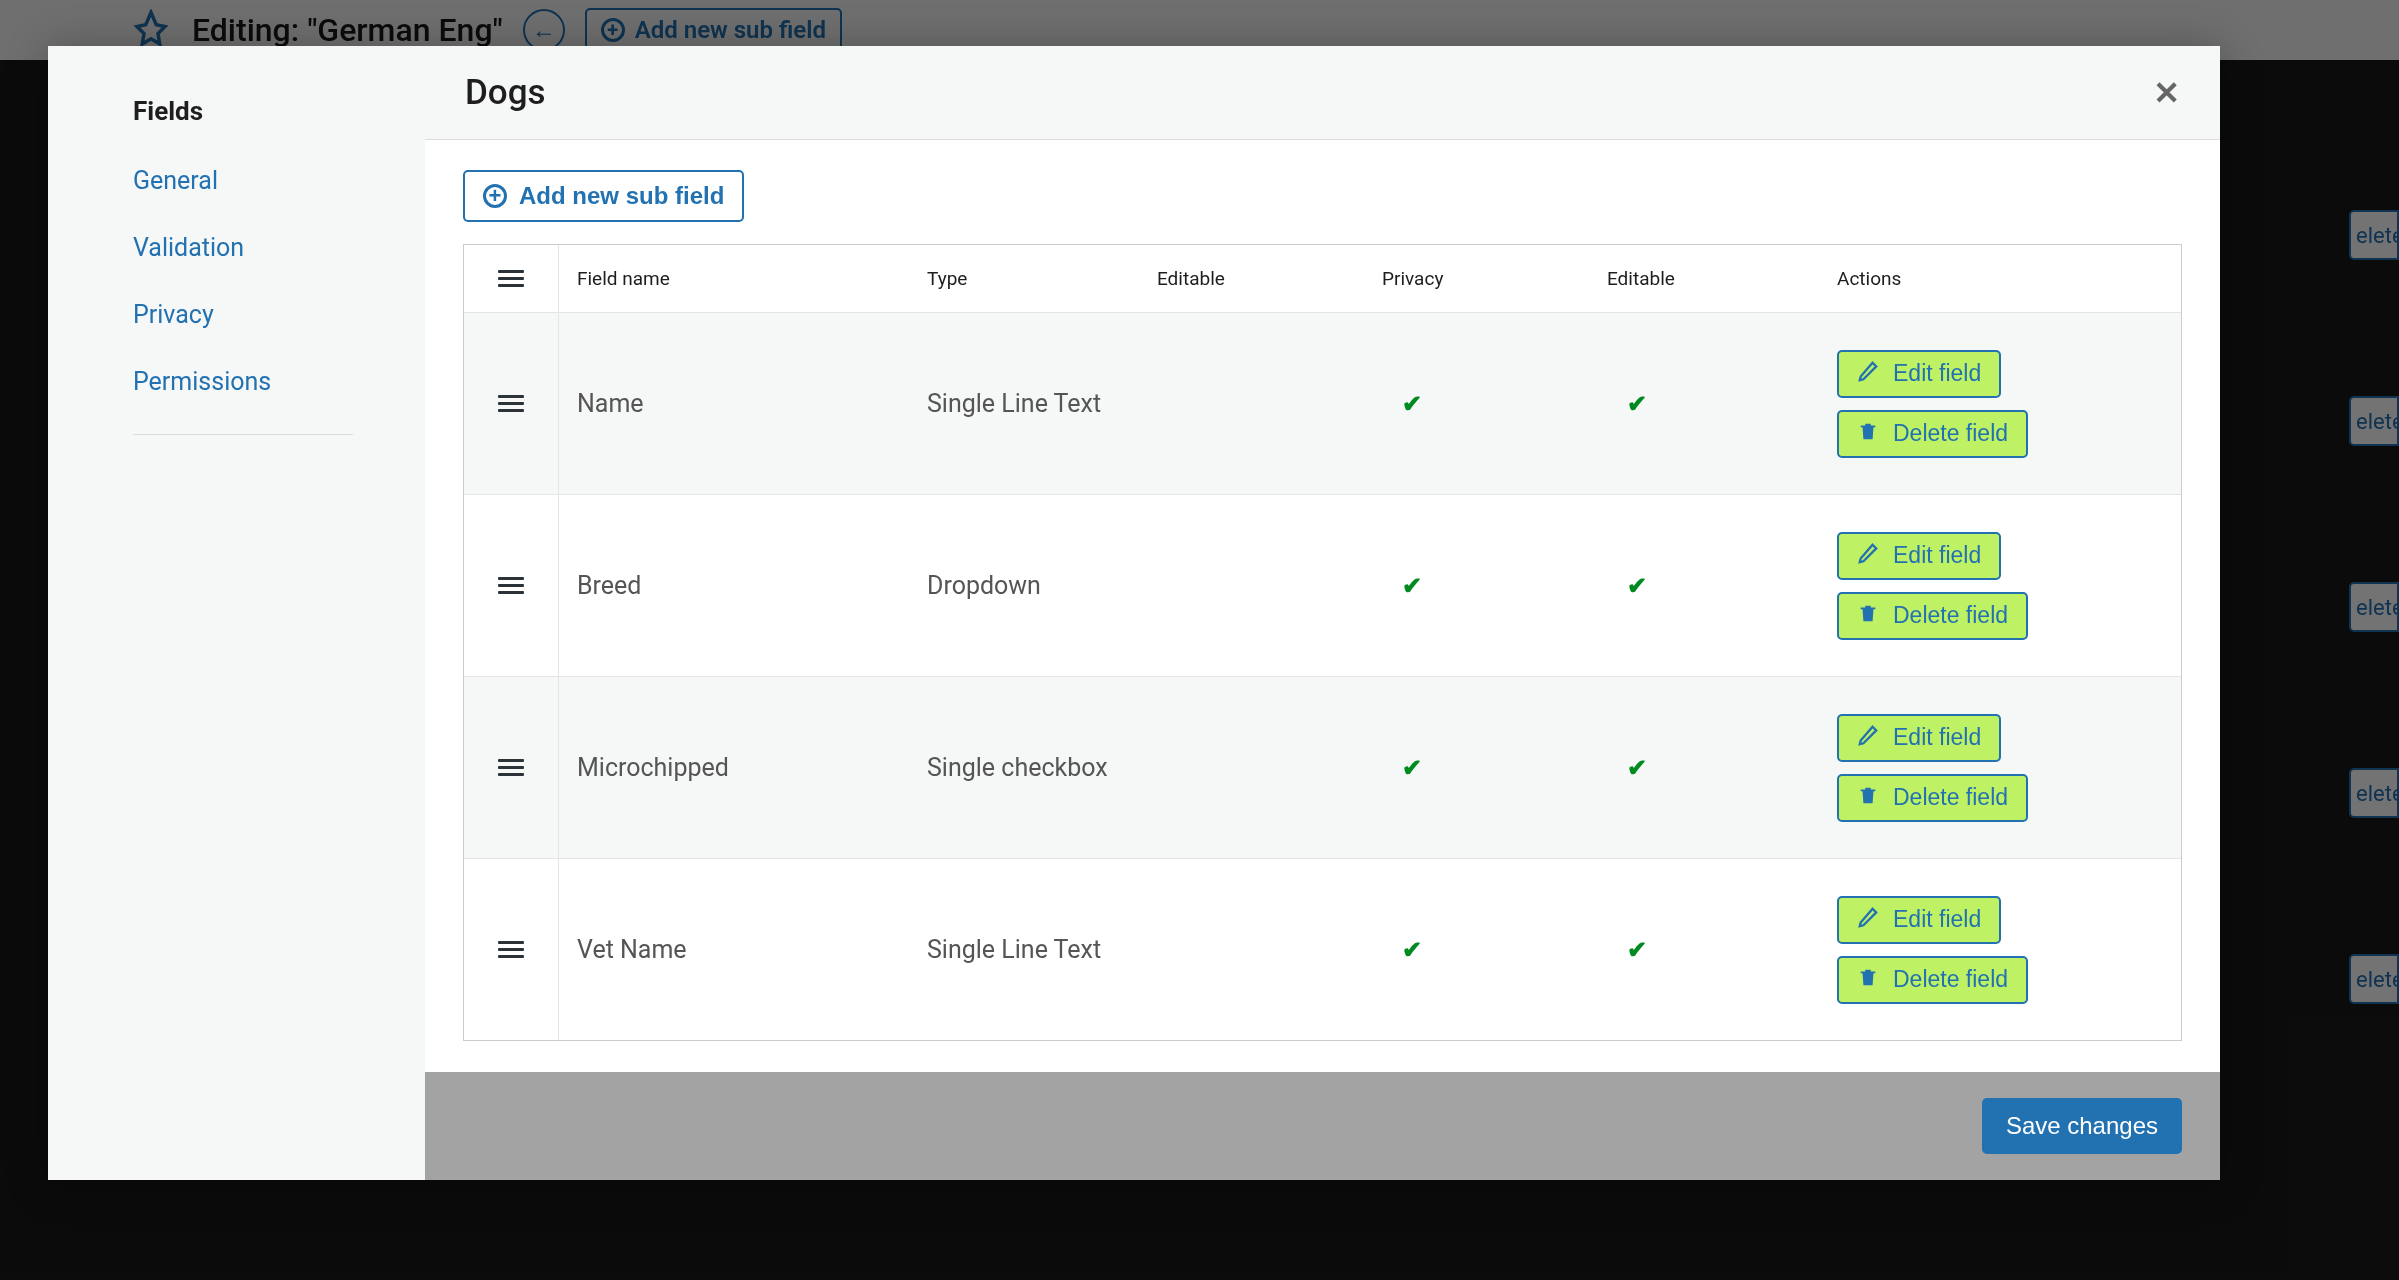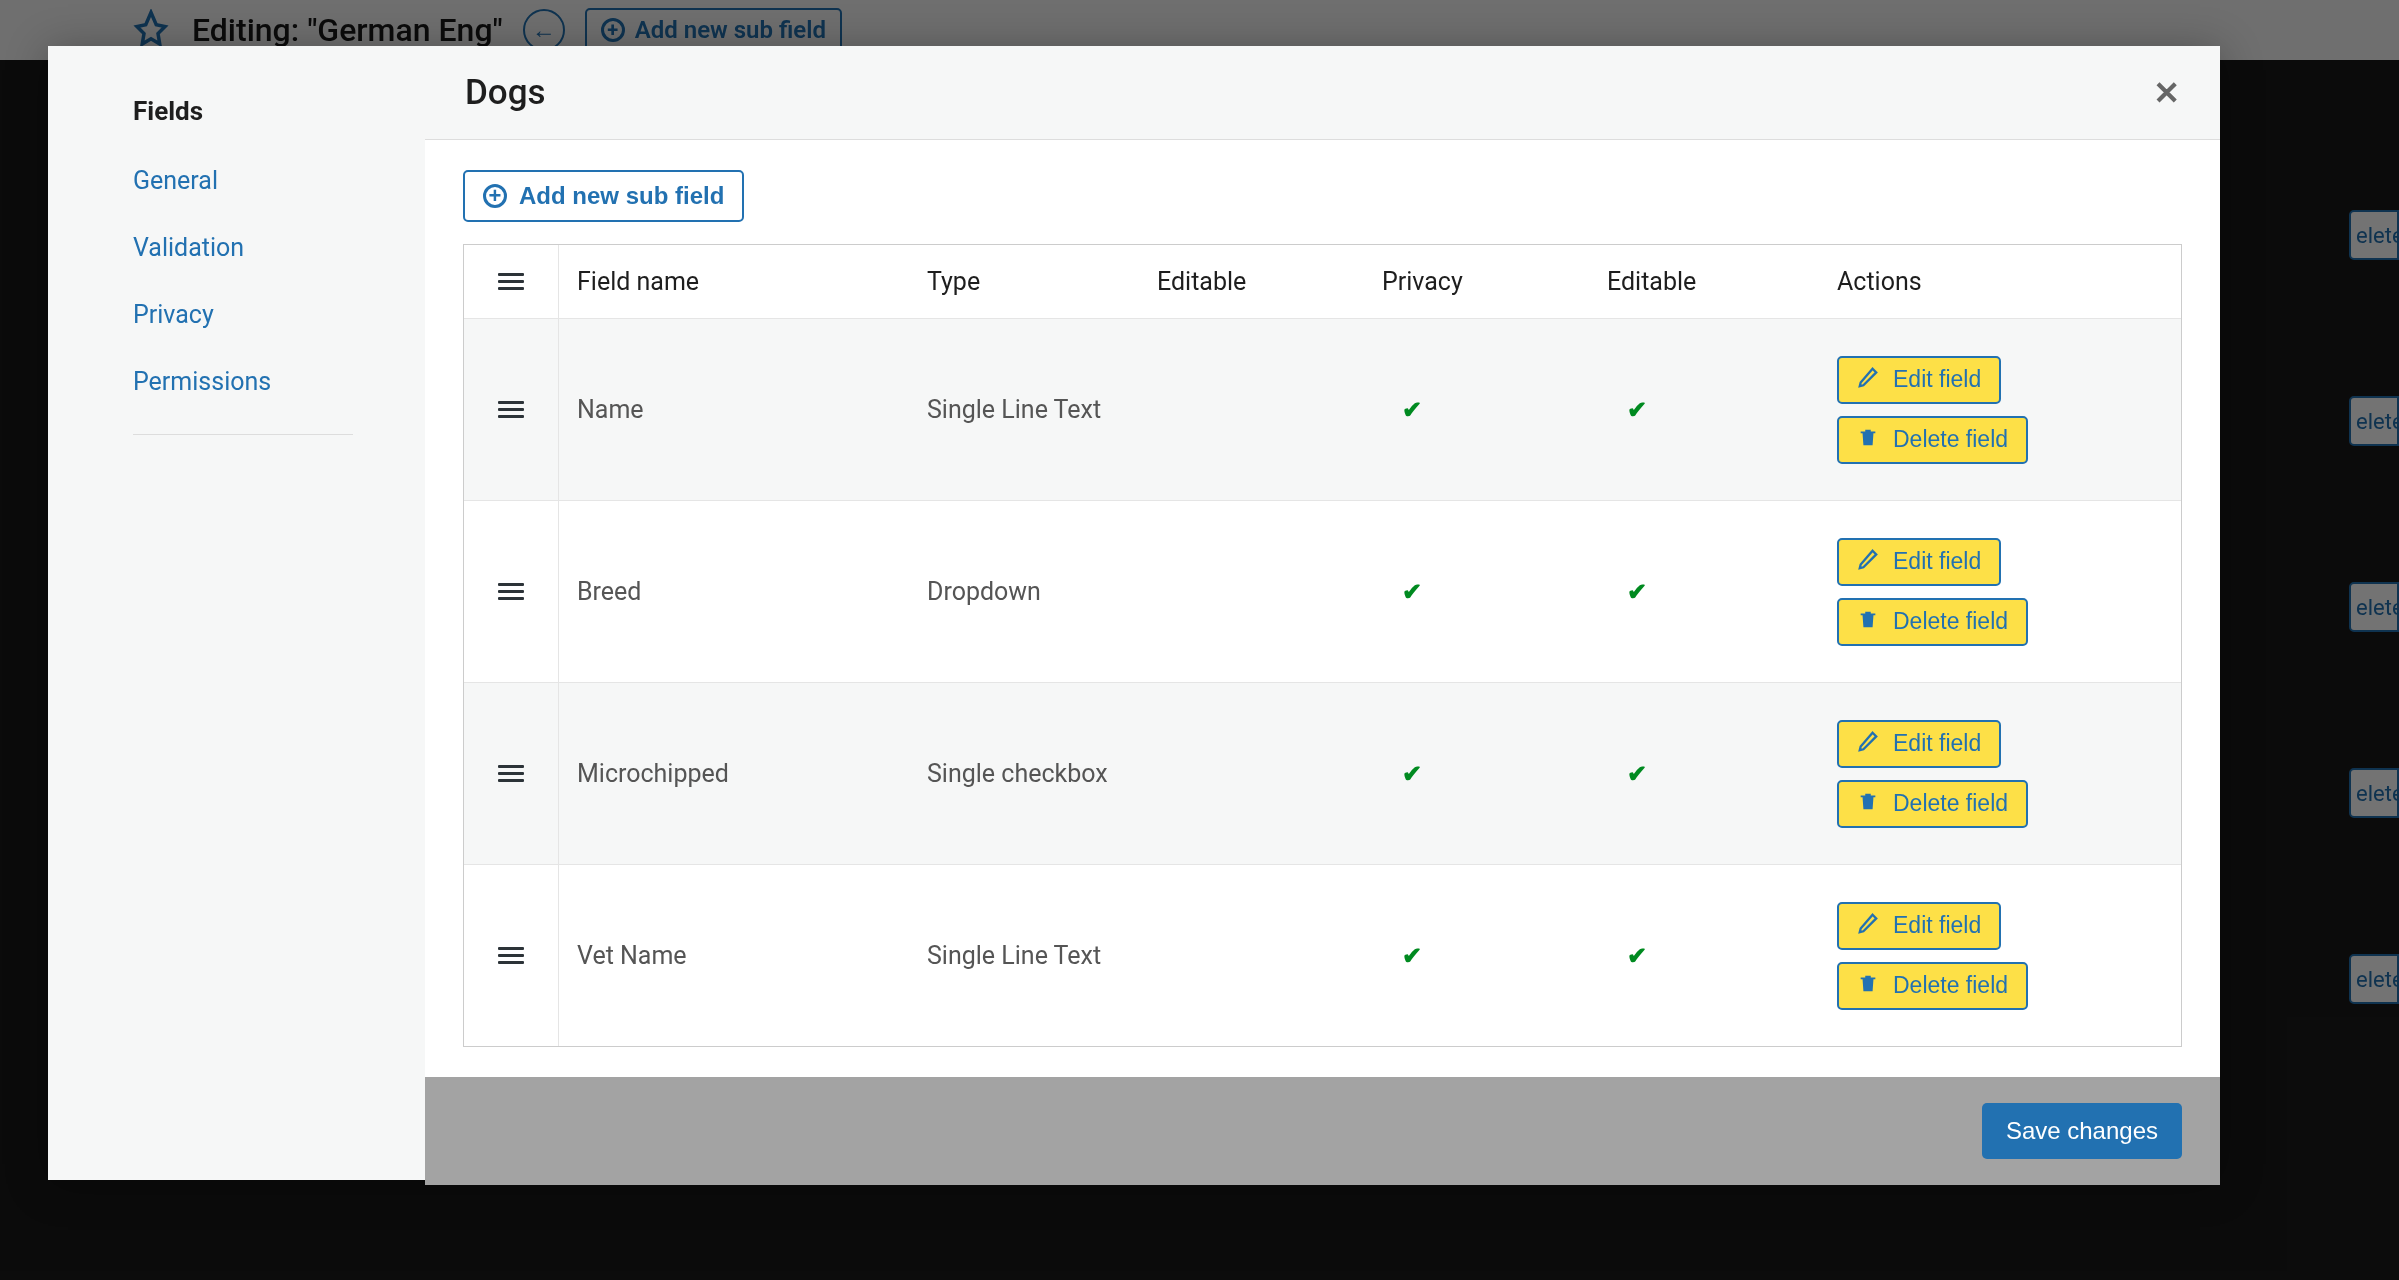--- a/index.html
+++ b/index.html
@@ -194,21 +194,21 @@
     .fields-table {
       border: 1px solid #ccc;
       width: 100%;
     }
     .ft-header {
       display: flex;
       background: #fff;
     }
     .ft-header .ft-cell {
       padding: 22px 18px;
-      font-size: 25px;
+      font-size: 19px;
       color: #1e1e1e;
     }
     .ft-row {
       display: flex;
       border-top: 1px solid #e5e5e5;
       min-height: 182px;
       align-items: center;
     }
     .ft-row:nth-child(even) {
       background: #f6f7f7;
@@ -270,21 +270,21 @@
     }
     .action-btn {
       display: inline-flex;
       align-items: center;
       gap: 14px;
       border: 2px solid #2271b1;
       border-radius: 5px;
       padding: 8px 18px;
       color: #2271b1;
       font-size: 23px;
-      background: #fde047;
+      background: #bef264;
       cursor: pointer;
     }
     .action-btn svg {
       width: 22px;
       height: 22px;
     }
     
     .footer {
       padding: 26px 38px;
       display: flex;

